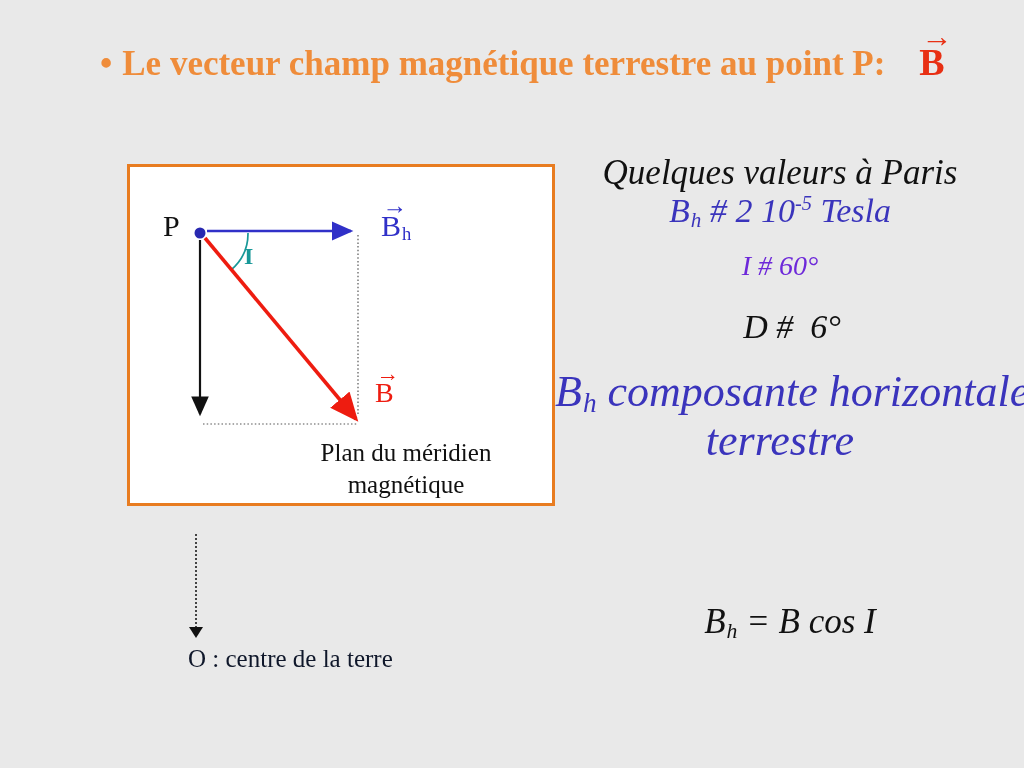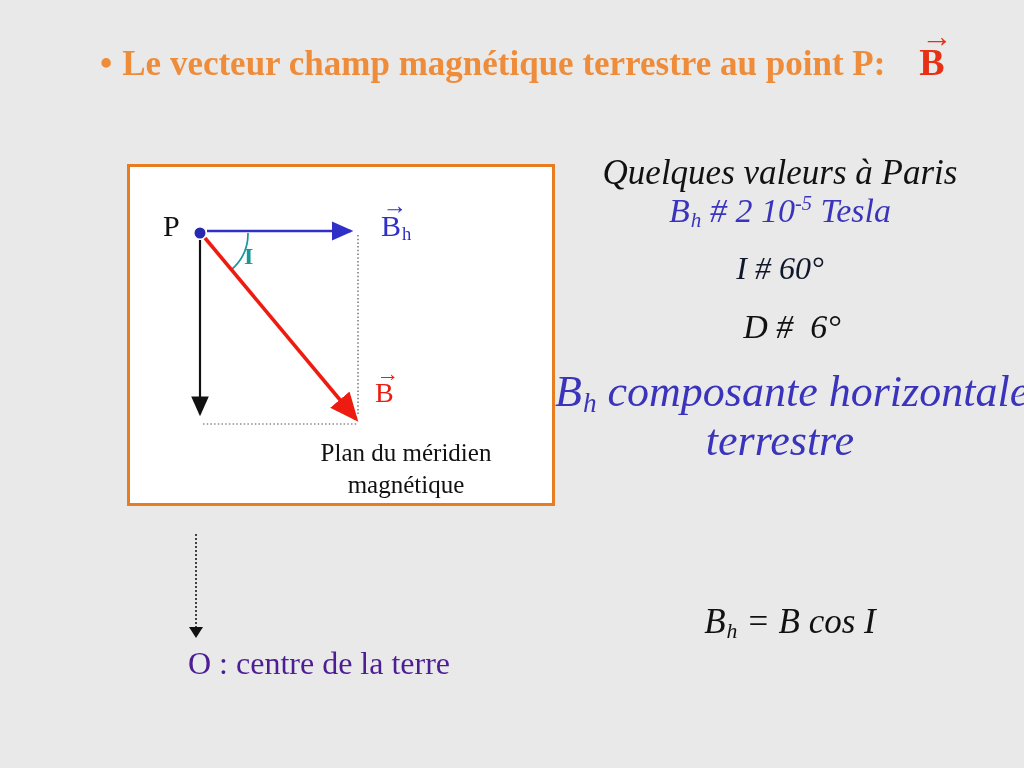--- a/index.html
+++ b/index.html
@@ -31,27 +31,27 @@
   .b-label{position:absolute;left:245px;top:210px;font-size:28px;color:#ee1c10;}
   .sub-s{font-size:0.62em;position:relative;top:0.22em;margin-left:1px;}
   .caption{position:absolute;left:136px;top:270px;width:280px;text-align:center;
     font-size:25px;line-height:32px;color:#111;}
   
   .earth-dotted{position:absolute;left:195px;top:534px;height:94px;width:0;
     border-left:2px dotted #444;}
   .earth-arrowhead{position:absolute;left:189px;top:627px;width:0;height:0;
     border-left:7px solid transparent;border-right:7px solid transparent;
     border-top:11px solid #111;}
-  .earth-label{position:absolute;left:188px;top:645px;font-size:32px;color:#4c1d95;}
+  .earth-label{position:absolute;left:188px;top:645px;font-size:25px;color:#0f172a;}
   
   .rcol{position:absolute;left:555px;width:450px;text-align:center;font-style:italic;}
   .pre{white-space:pre;}
   .val-heading{top:153px;font-size:35px;color:#111;}
   .val-bh{top:192px;font-size:34px;color:#3a34bc;}
-  .val-incl{top:250px;font-size:32px;color:#0f172a;}
+  .val-incl{top:250px;font-size:28px;color:#6d28d9;}
   .val-decl{top:308px;font-size:34px;color:#111;padding-left:12px;}
   .val-desc{top:370px;font-size:44px;line-height:43px;color:#3a34bc;}
   .sup-s{font-size:0.6em;vertical-align:super;}
   .formula{position:absolute;left:615px;top:602px;width:350px;text-align:center;
     font-style:italic;font-size:35px;color:#111;}
 </style>
 </head>
 <body>
 
 <div id="slide">

